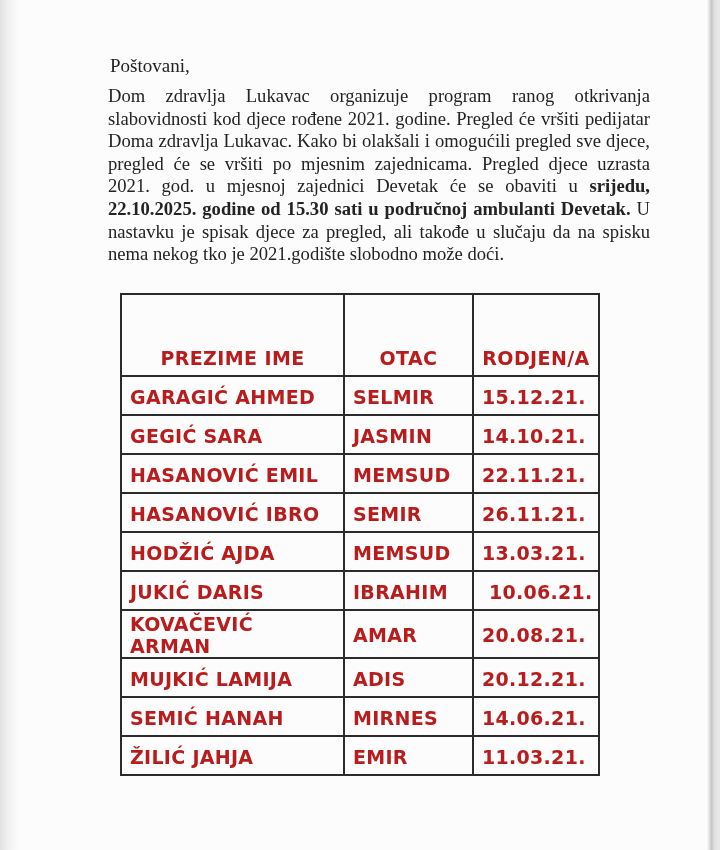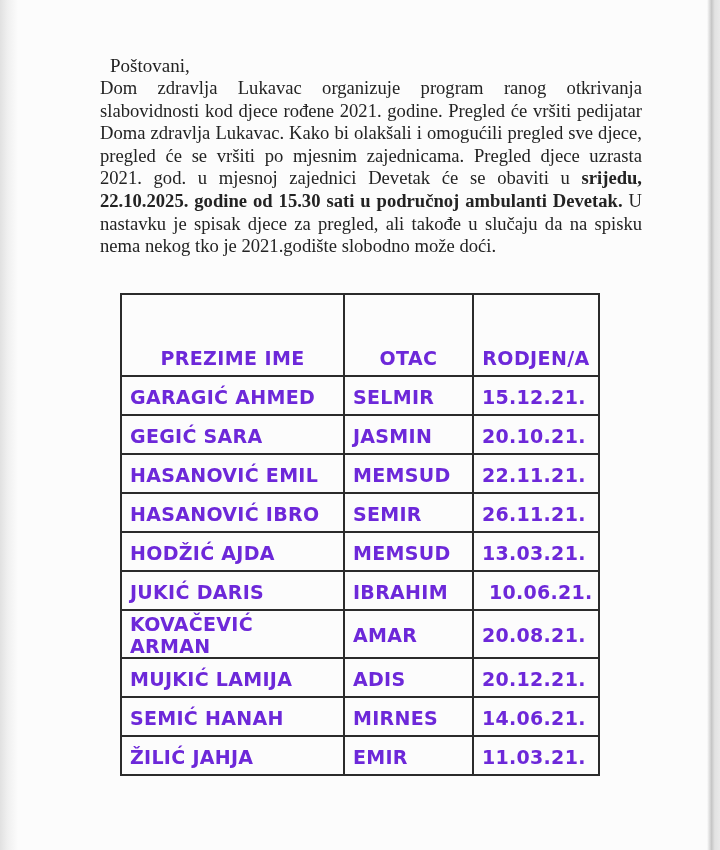--- a/index.html
+++ b/index.html
@@ -19,31 +19,31 @@
   .edge-right {
     right: 0; width: 13px;
     background: linear-gradient(to right, #fcfcfc 0%, #c6c6c6 35%, #e2e2e2 60%, #e9e9e9 100%);
   }
   .salutation {
     position: absolute; left: 92px; top: 36px;
     margin: 18px; font-size: 19px; line-height: 23px;
   }
   .body-text {
     position: absolute; left: 92px; top: 69px; width: 542px;
-    margin: 8px; font-size: 18.6px; line-height: 22.6px;
+    margin: 16px; font-size: 18.6px; line-height: 22.6px;
     text-align: justify;
   }
   .body-text .b { font-weight: bold; }
   table.children {
     position: absolute; left: 120px; top: 293px;
     width: 478px; table-layout: fixed;
     border-collapse: collapse;
     font-family: "DejaVu Sans", sans-serif;
     font-weight: bold;
-    color: #6d28d9;
+    color: #b91c1c;
   }
   col.c1 { width: 223px; } col.c2 { width: 129px; } col.c3 { width: 126px; }
   table.children th, table.children td { border: 2px solid #2b2b2b; overflow: hidden; }
   table.children th {
     height: 74px; vertical-align: bottom; text-align: center;
     padding: 0 0 6px 0; font-size: 19px; letter-spacing: 0.4px; font-weight: bold;
   }
   table.children td {
     height: 35px; vertical-align: middle; text-align: left;
     padding: 2px 16px 0 8px; font-size: 19px; letter-spacing: 0.3px;
@@ -76,21 +76,21 @@
     </thead>
     <tbody id="tbody">
         <tr>
           <td>GARAGIĆ AHMED</td>
           <td>SELMIR</td>
           <td class="date">15.12.21.</td>
         </tr>
         <tr>
           <td>GEGIĆ SARA</td>
           <td>JASMIN</td>
-          <td class="date">20.10.21.</td>
+          <td class="date">14.10.21.</td>
         </tr>
         <tr>
           <td>HASANOVIĆ EMIL</td>
           <td>MEMSUD</td>
           <td class="date">22.11.21.</td>
         </tr>
         <tr>
           <td>HASANOVIĆ IBRO</td>
           <td>SEMIR</td>
           <td class="date">26.11.21.</td>

